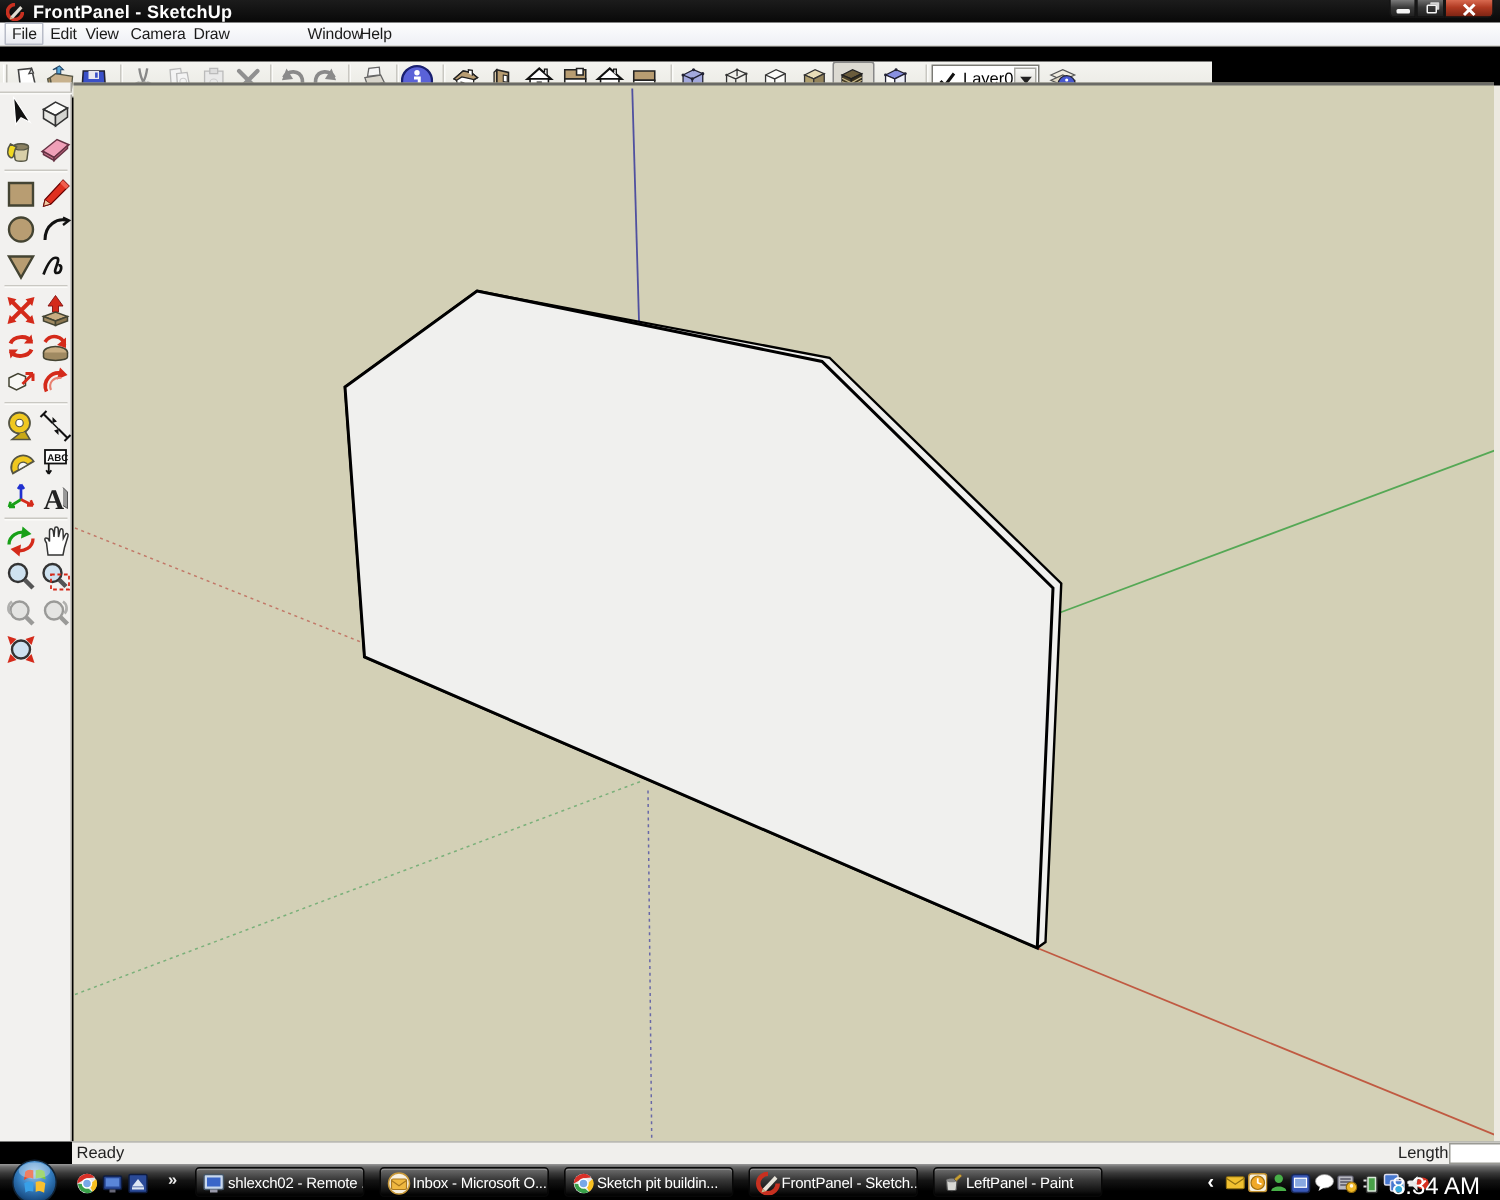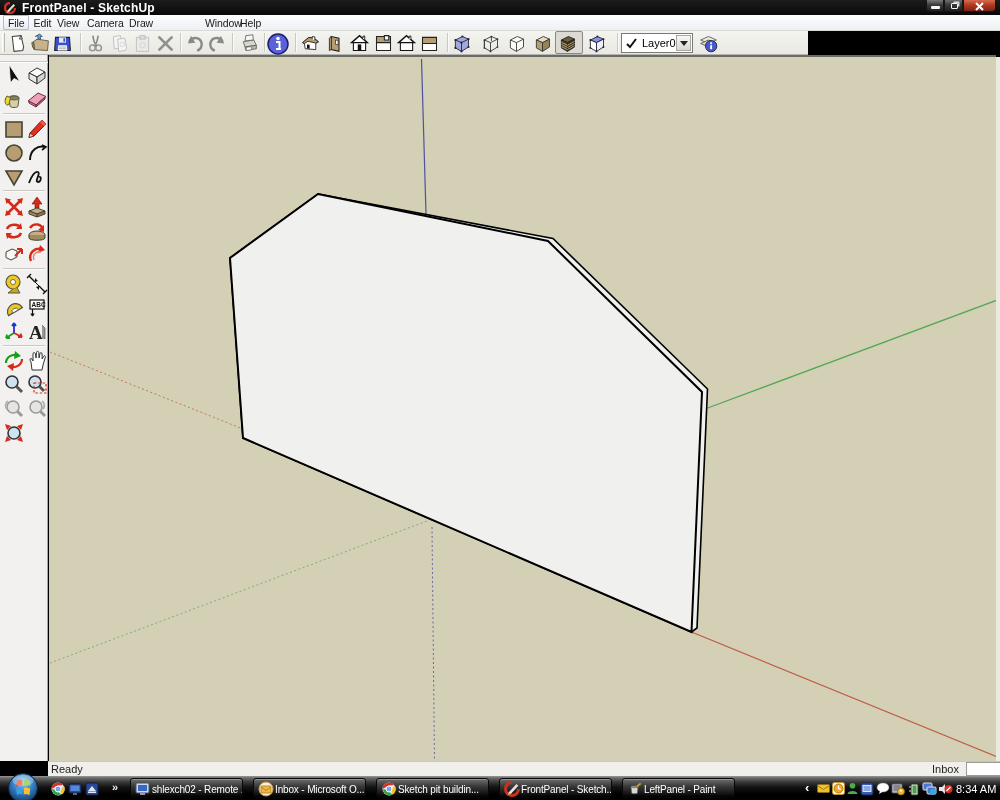--- a/index.html
+++ b/index.html
@@ -16,21 +16,21 @@
 #btn-close { left:963px; width:33px; border-radius:0 0 4px 0; background:linear-gradient(#d86a50,#b03a22 45%,#7c2413); }
 #btn-min:after { content:""; position:absolute; left:4px; top:6px; width:9px; height:3px; background:#f5f5f5; border-radius:1px; }
 #btn-res:after { content:""; position:absolute; left:6px; top:3px; width:5px; height:4px; border:1.5px solid #f5f5f5; border-radius:1px; box-shadow:2px -2px 0 -0.5px #d5d5d5; }
 #btn-close:after { content:""; }
 
 #menubar { position:absolute; left:0; top:15px; width:1000px; height:16px;
   background:linear-gradient(#fdfdfe,#eef0f5); border-bottom:1px solid #d8d8d4; }
 .menu-item { position:absolute; top:1px; height:30px; color:#1a1a1a; font-size:10.5px; line-height:14px; letter-spacing:-0.1px; }
 #m-file-box { position:absolute; left:3px; top:0px; width:26px; height:15px; border:1px solid #b8bcc8; background:linear-gradient(#ffffff,#e8eaf0); border-radius:1px; }
 
-#toolbar { position:absolute; left:0; top:31px; width:808px; height:24px;
+#toolbar { position:absolute; left:0; top:41px; width:808px; height:24px;
   background:linear-gradient(#f4f4f0,#e9e8e2); border-bottom:1px solid #b5b4ae; }
 .tsep { position:absolute; top:2px; height:19px; width:2px; border-left:1px solid #c9c8c2; border-right:1px solid #fbfbf9; }
 .ticon { position:absolute; top:2px; width:21px; height:21px; }
 
 #leftbar { position:absolute; left:0; top:55px; width:48px; height:706px; background:#f2f1ef; border-right:1px solid #a5a49e; }
 .lsep { position:absolute; left:3px; width:42px; height:2px; border-top:1px solid #c9c8c2; border-bottom:1px solid #fbfbf9; }
 .licon { position:absolute; width:22px; height:22px; }
 
 #canvas { position:absolute; left:49px; top:55px; width:947px; height:706px; background:#d3d0b6; border-top:2px solid #6a6a66; }
 #rightedge { position:absolute; left:996px; top:57px; width:4px; height:704px; background:#ece9e0; }
@@ -40,21 +40,21 @@
 #status-length { position:absolute; left:884px; top:1px; font-size:11px; color:#222; }
 #length-field { position:absolute; left:918px; top:0px; width:80px; height:14px; background:#fff; border:1px solid #9a9a94; border-right:none; }
 
 #taskbar { position:absolute; left:0; top:776px; width:1000px; height:24px;
   background:linear-gradient(#9a9a9a 0px,#6a6a6a 2px,#3a3a3a 6px,#141414 11px,#000 18px); }
 .taskbtn { position:absolute; top:2px; height:20px; width:113px; border-radius:3px;
   background:linear-gradient(#6f6f6f,#3a3a3a 40%,#101010 85%,#000); border:1px solid #080808; box-shadow:inset 0 1px 0 rgba(255,255,255,0.25); }
 .taskbtn { overflow:hidden; }
 .taskbtn span { position:absolute; left:21px; top:4.5px; color:#fff; font-size:10px; letter-spacing:-0.15px; white-space:nowrap; }
 .tbicon { position:absolute; left:4px; top:2px; width:16px; height:16px; }
-#tray-clock { position:absolute; left:956px; top:7px; color:#fff; font-size:11px; }
+#tray-clock { position:absolute; left:928px; top:7px; color:#fff; font-size:16px; }
 .qicon { position:absolute; top:6px; width:14px; height:14px; }
 </style>
 </head>
 <body>
 <div id="screen">
 
   <div id="titlebar">
     <svg id="title-icon" viewBox="0 0 12 12">
         <path d="M6 1 A5 5 0 1 0 11 6" fill="none" stroke="#c83020" stroke-width="2.4"></path>
         <path d="M3 9 L9.5 2 L11 3.5 L4.8 10.3 Z" fill="#e0dcd2"></path>
@@ -451,21 +451,21 @@
 
       <polygon points="318,194 553,238.5 707.5,389 697,628 691.5,632 243,438 230,258" fill="#f0f0ee" stroke="#000" stroke-width="1.6"></polygon>
 
       <polygon points="318,194 548,241 702,392 691.5,632 243,438 230,258" fill="#f0f0ee" stroke="#000" stroke-width="2"></polygon>
     </svg>
   </div>
   <div id="rightedge"></div>
 
   <div id="statusbar">
     <div id="status-ready">Ready</div>
-    <div id="status-length">Inbox</div>
+    <div id="status-length">Length</div>
     <div id="length-field"></div>
   </div>
 
   <div id="taskbar">
 
     <svg style="position:absolute;left:7px;top:-4px;width:32px;height:32px" viewBox="0 0 32 32">
       <defs>
         <radialGradient id="orb" cx="50%" cy="30%" r="75%">
           <stop offset="0%" stop-color="#9cc4e8"></stop>
             <stop offset="45%" stop-color="#3884c8"></stop>

